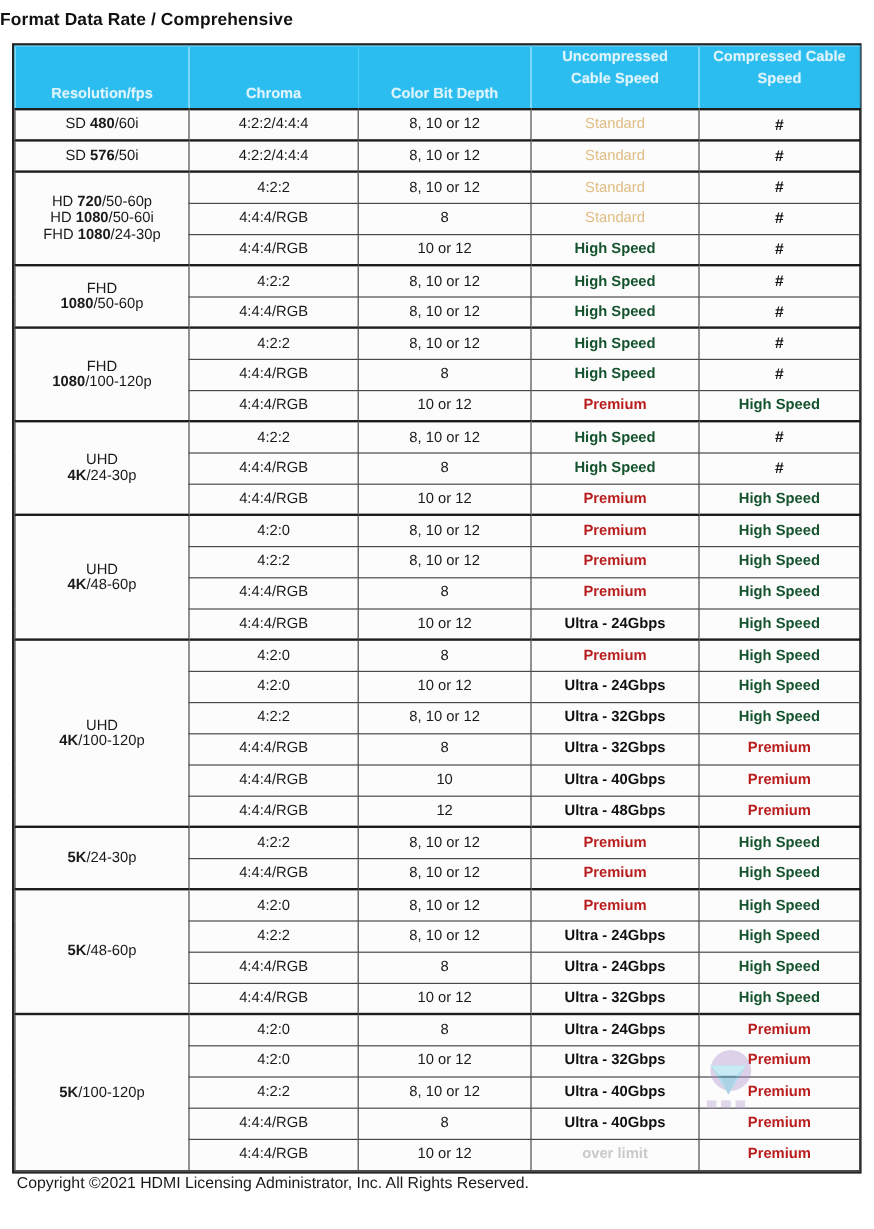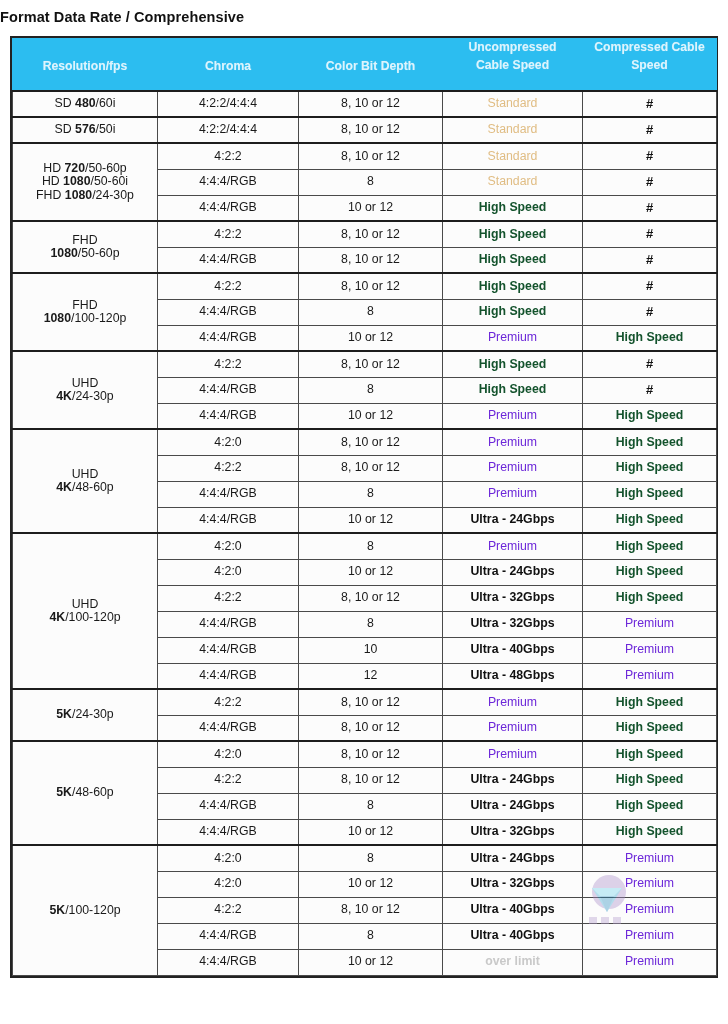--- a/index.html
+++ b/index.html
@@ -54,21 +54,21 @@
   }
   
   table.grid thead th{
     background:#2cbdf0;
     color:#ddf4fd;
     border:1px solid #2cbdf0;
     font-size:12.2px;
     font-weight:bold;
     height:49px;
     vertical-align:bottom;
-    padding-bottom:17px;
+    padding-bottom:5px;
     text-shadow:0 0 1px rgba(255,255,255,.35);
   }
   table.grid thead th.two-line{
     vertical-align:middle;
     padding-bottom:16px;
     line-height:1.45;
     text-align:center;
   }
 
   
@@ -80,21 +80,21 @@
   td.grp .ln{display:block;white-space:nowrap;}
   b.hv{font-weight:bold;}
 
   
   tr.grp-start > td,tr.grp-start > th{border-top:2.5px solid #1d1d1d;}
   td.grp{border-left:2.5px solid #1d1d1d;border-right:2.5px solid #1d1d1d;}
 
   
   .v-standard{color:#e0bd84;font-weight:normal;}
   .v-high{color:#14532d;font-weight:bold;}
-  .v-premium{color:#6d28d9;font-weight:normal;text-align:center;}
+  .v-premium{color:#b91c1c;font-weight:bold;text-align:center;}
   .v-ultra{color:#101010;font-weight:bold;}
   .v-over{color:#c9c9c9;font-weight:bold;}
   .v-hash{color:#111;font-weight:bold;font-size:13px;}
 
   
   .footer{
     position:absolute;left:14px;top:978px;
     font-size:13.2px;color:#1a1a1a;white-space:nowrap;
   }
 
@@ -384,20 +384,21 @@
           <tr>
             <td><span>4:4:4/RGB</span></td>
             <td><span>10 or 12</span></td>
             <td><span class="v-over">over limit</span></td>
             <td><span class="v-premium">Premium</span></td>
           </tr>
         </tbody>
     </table>
   </div>
 
+  <div class="footer">Copyright ©2021 HDMI Licensing Administrator, Inc. All Rights Reserved.</div>
 
   <svg class="watermark" viewBox="0 0 64 56" aria-hidden="true">
     <circle cx="33" cy="20" r="17" fill="#a98cc8"></circle>
     <path d="M16 16 L46 16 L31 40 Z" fill="#3fa9d4"></path>
     <path d="M16 16 L46 16 L38 24 L24 24 Z" fill="#6fd0ea"></path>
     <path d="M24 24 L38 24 L31 40 Z" fill="#2c8fc0"></path>
     <rect x="13" y="45" width="8" height="7" fill="#b39ccf"></rect>
     <rect x="25" y="45" width="8" height="7" fill="#b39ccf"></rect>
     <rect x="37" y="45" width="8" height="7" fill="#b39ccf"></rect>
   </svg>

